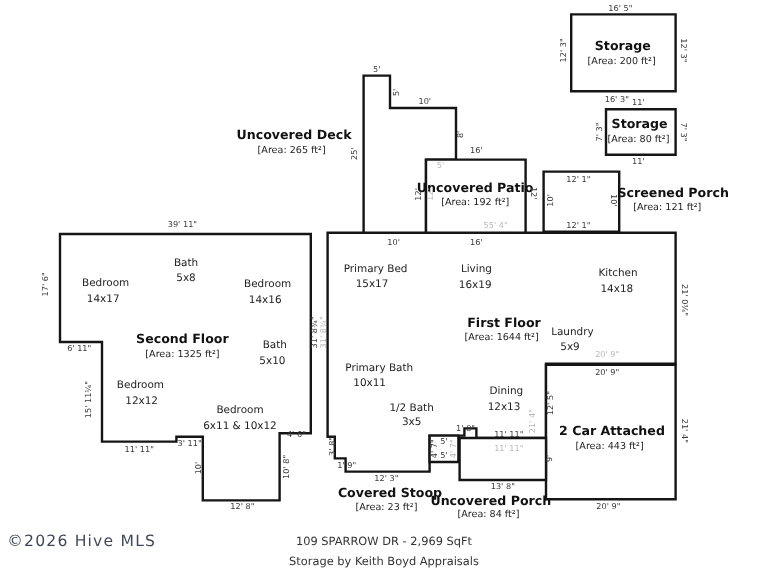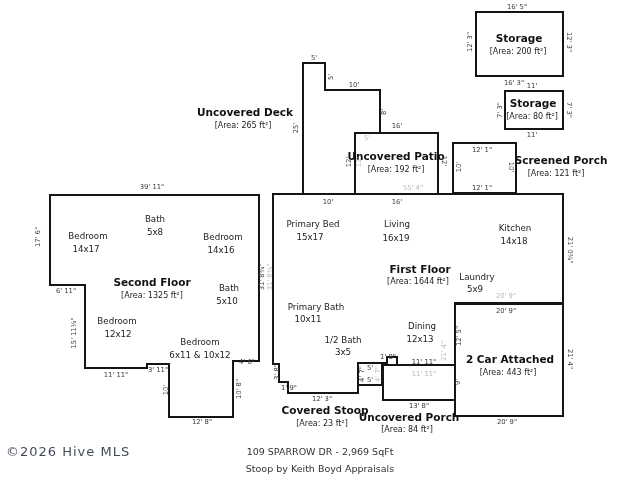--- a/index.html
+++ b/index.html
@@ -133,15 +133,15 @@
       <text transform="translate(359,162) rotate(-90)" class="dimg">12'</text>
       <text transform="translate(506,296)" class="dimg">20' 9"</text>
       <text transform="translate(444,351) rotate(-90)" class="dimg">21' 4"</text>
       <text transform="translate(424,374)" class="dimg">11' 11"</text>
       <text transform="translate(270,277) rotate(-90)" class="dimg">31' 8¾"</text>
       <text transform="translate(378,374) rotate(-90)" class="dimg">4' 7"</text>
     </svg>
   <div class="watermark">©2026 Hive MLS</div>
   <div class="footer">
     <div class="line1">109 SPARROW DR - 2,969 SqFt</div>
-    <div class="line2">Stoop by Keith Boyd Appraisals</div>
+    <div class="line2">Storage by Keith Boyd Appraisals</div>
   </div>
 </div>
 
 </body></html>

